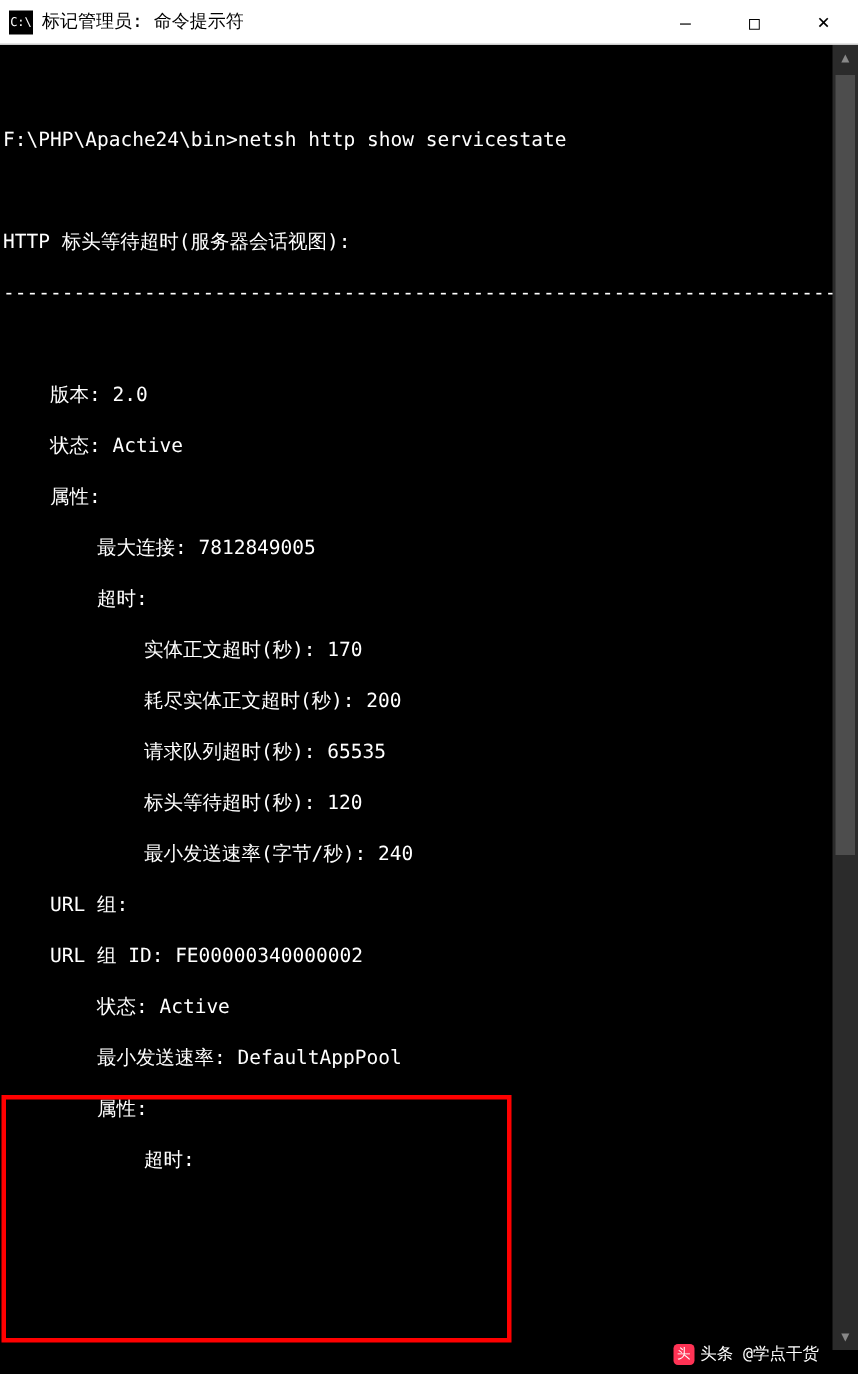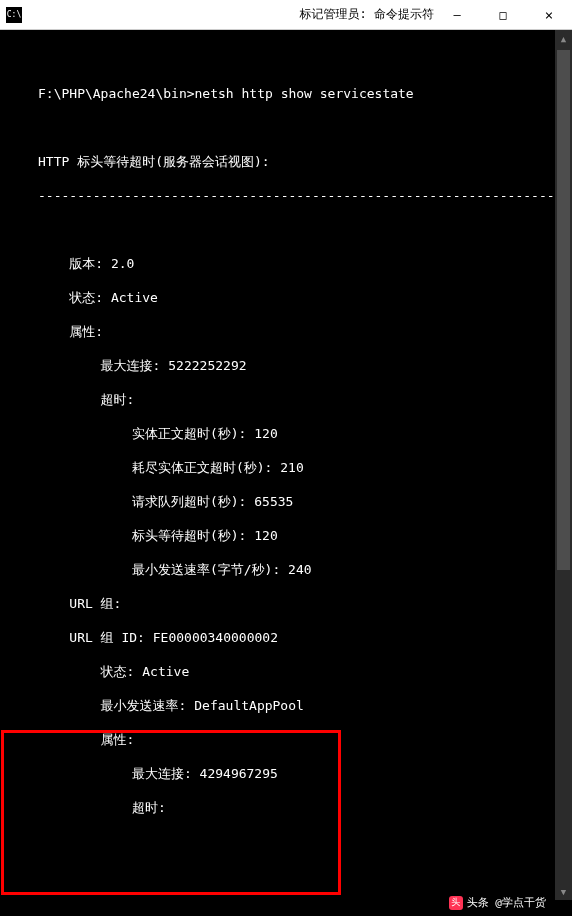--- a/index.html
+++ b/index.html
@@ -24,42 +24,42 @@
     width: 16px; height: 16px;
     margin: 0 6px;
     background: #000;
     display: inline-flex;
     align-items: center;
     justify-content: center;
     color: #fff;
     font-size: 8px;
     font-family: monospace;
   }
-  .titlebar .title { flex: 1; text-align: right; }
+  .titlebar .title { flex: 1; }
   .titlebar .ctrl {
     width: 46px; height: 30px;
     display: flex; align-items: center; justify-content: center;
     font-size: 12px;
     color: #000;
   }
   .titlebar .ctrl.close { font-size: 14px; }
   .console {
     width: 100%;
     height: 886px;
     background: #000;
     color: #fff;
     font-size: 13px;
     line-height: 17px;
     padding: 4px 2px;
     white-space: pre;
     overflow: hidden;
     position: relative;
     font-family: "NSimSun", "SimSun", "Consolas", monospace;
   }
-  .line { white-space: pre; margin-left: 36px; }
+  .line { white-space: pre; }
   .highlight-box {
     position: absolute;
     border: 3px solid #ff0000;
     pointer-events: none;
   }
   .scrollbar-v {
     position: absolute;
     right: 0; top: 30px;
     width: 17px; height: 870px;
     background: #2b2b2b;
@@ -115,33 +115,32 @@
 <div class="console">
 <div class="line"> </div>
 <div class="line"><span>F:\PHP\Apache24\bin&gt;</span><span>netsh http show servicestate</span></div>
 <div class="line"> </div>
 <div class="line">HTTP 标头等待超时(服务器会话视图):</div>
 <div class="line">-----------------------------------------------------------------------------------------------------</div>
 <div class="line"> </div>
 <div class="line"><span>    版本: </span><span>2.0</span></div>
 <div class="line"><span>    状态: </span><span>Active</span></div>
 <div class="line">    属性:</div>
-<div class="line"><span>        最大连接: </span><span>5222252292</span></div>
+<div class="line"><span>        最大连接: </span><span>7812849005</span></div>
 <div class="line">        超时:</div>
-<div class="line">            实体正文超时(秒): 120</div>
-<div class="line">            耗尽实体正文超时(秒): 210</div>
+<div class="line">            实体正文超时(秒): 170</div>
+<div class="line">            耗尽实体正文超时(秒): 200</div>
 <div class="line">            请求队列超时(秒): 65535</div>
 <div class="line">            标头等待超时(秒): 120</div>
 <div class="line">            最小发送速率(字节/秒): 240</div>
 <div class="line">    URL 组:</div>
 <div class="line"><span>    URL 组 ID: </span><span>FE00000340000002</span></div>
 <div class="line"><span>        状态: </span><span>Active</span></div>
 <div class="line"><span>        最小发送速率: </span><span>DefaultAppPool</span></div>
 <div class="line">        属性:</div>
-<div class="line">            最大连接: 4294967295</div>
 <div class="line">            超时:</div>
 
 
 
 
 
 
 
 
 

